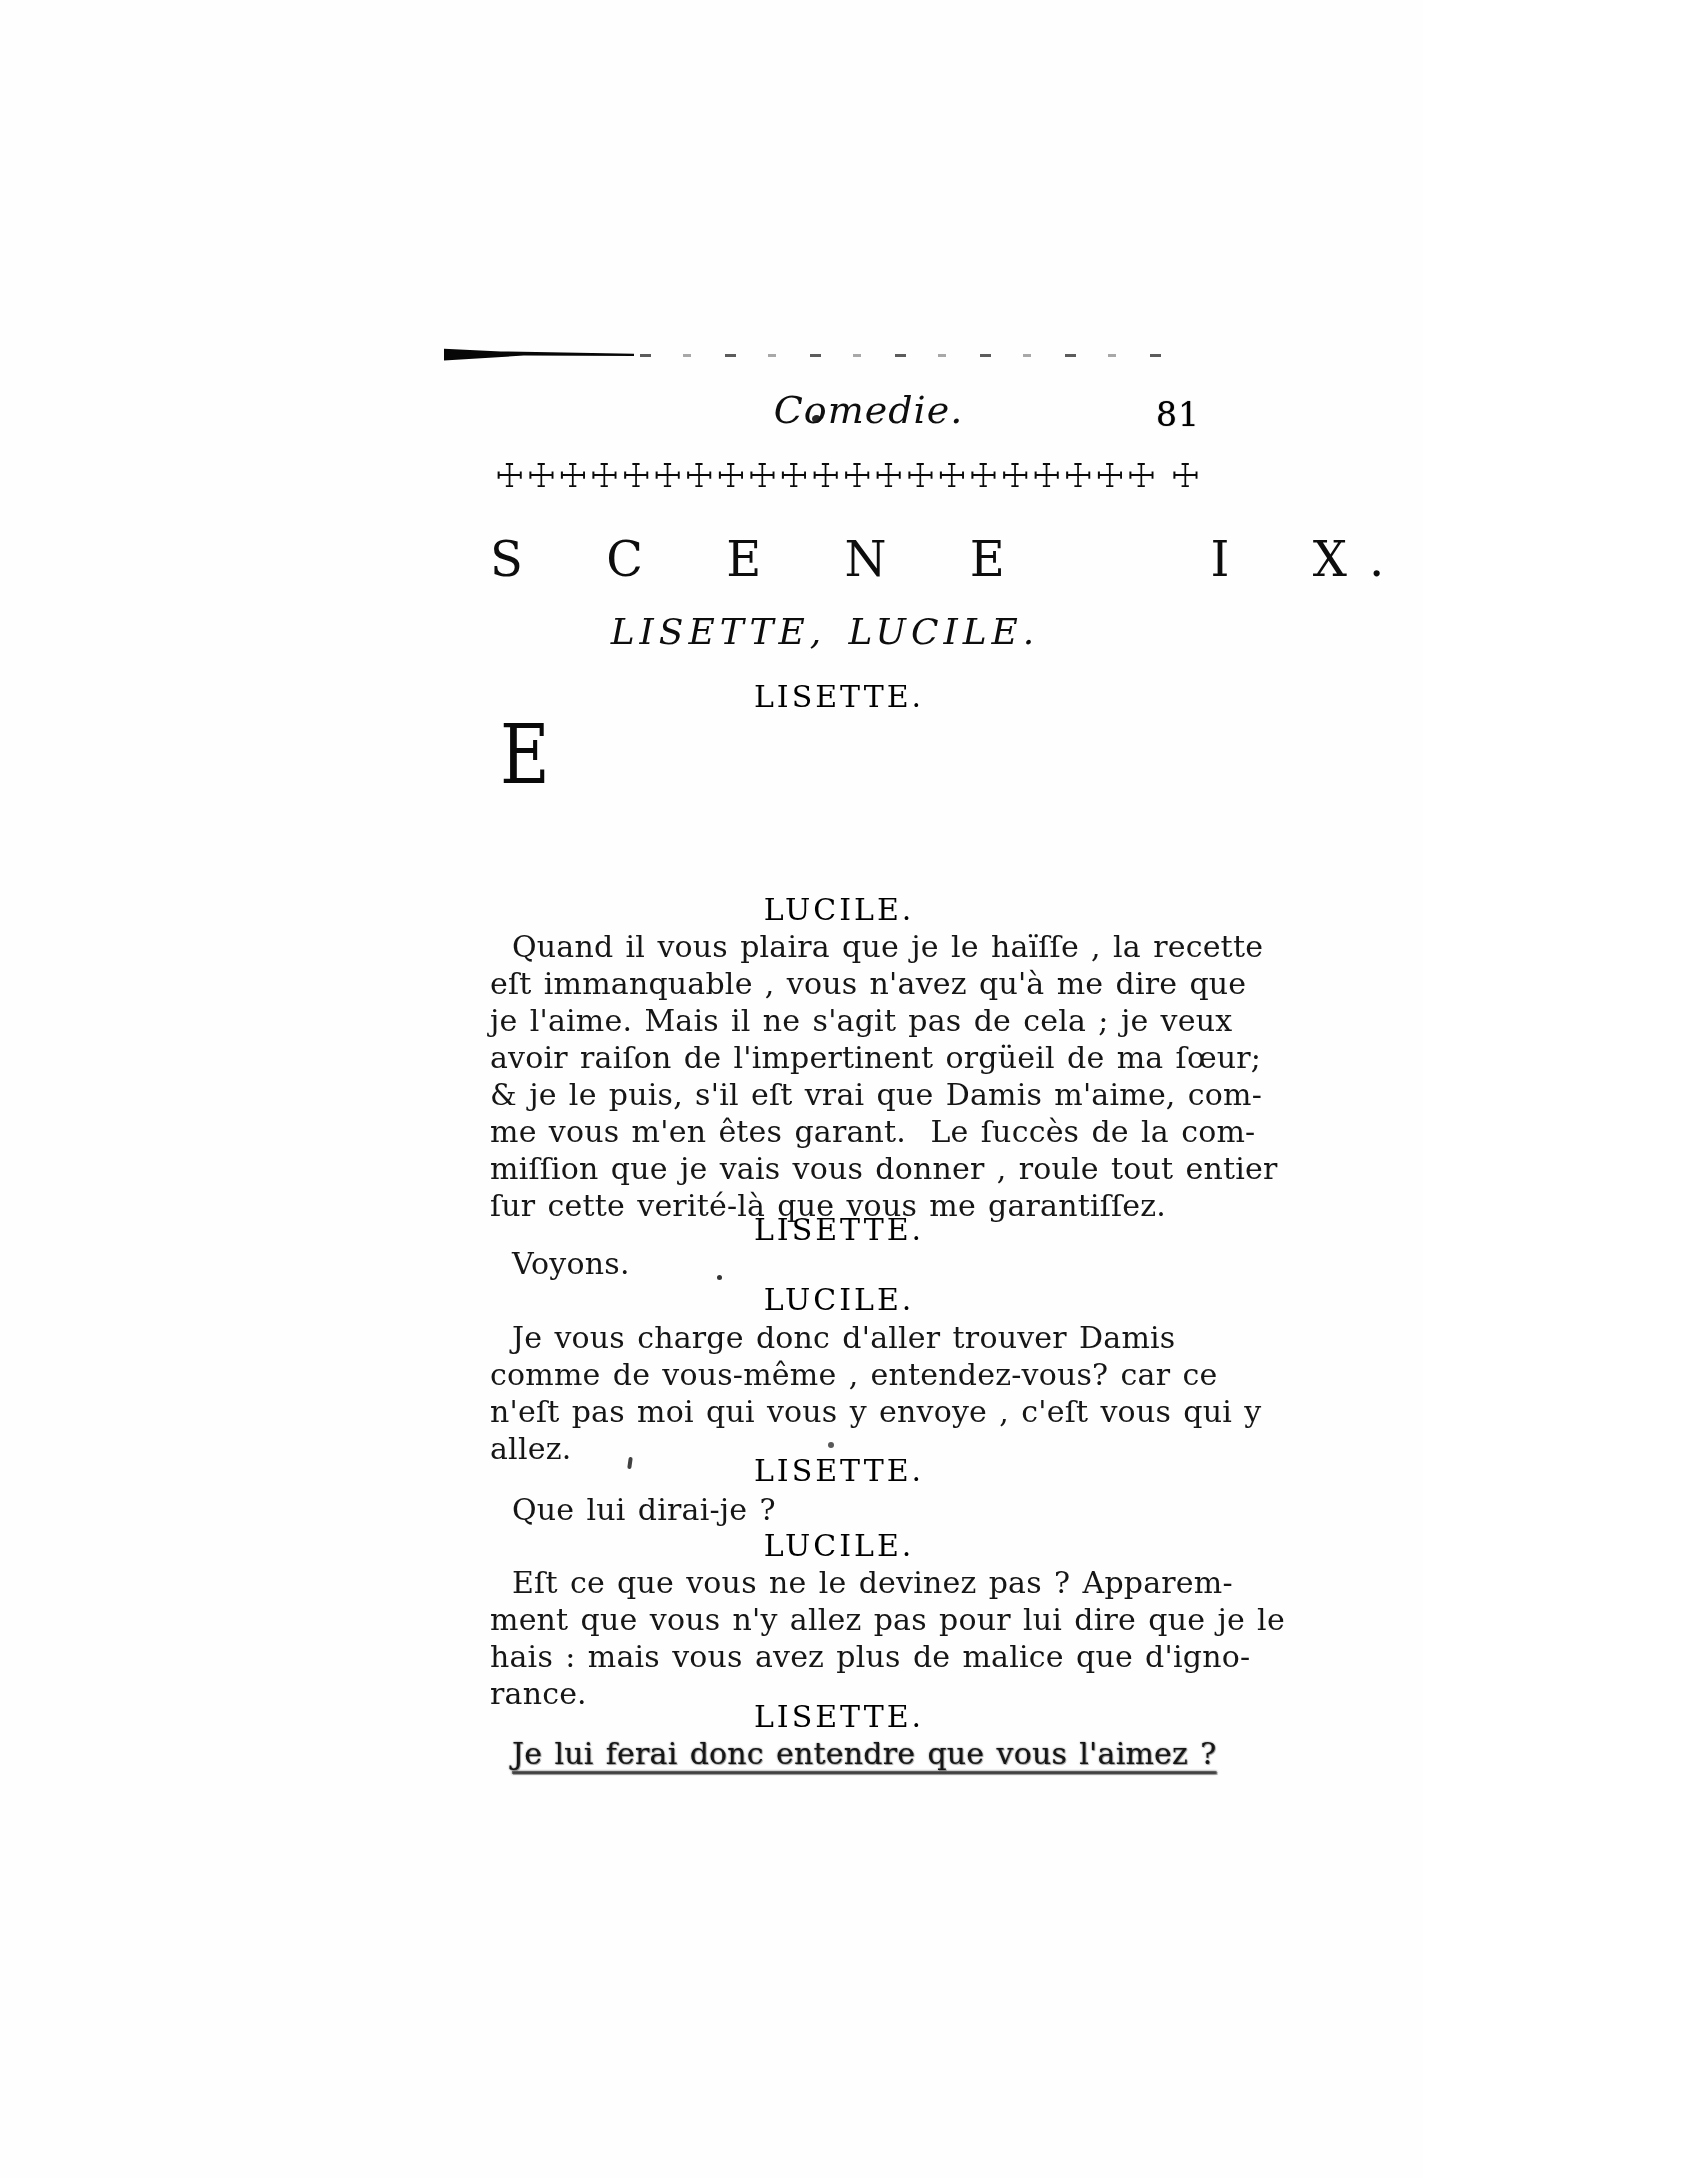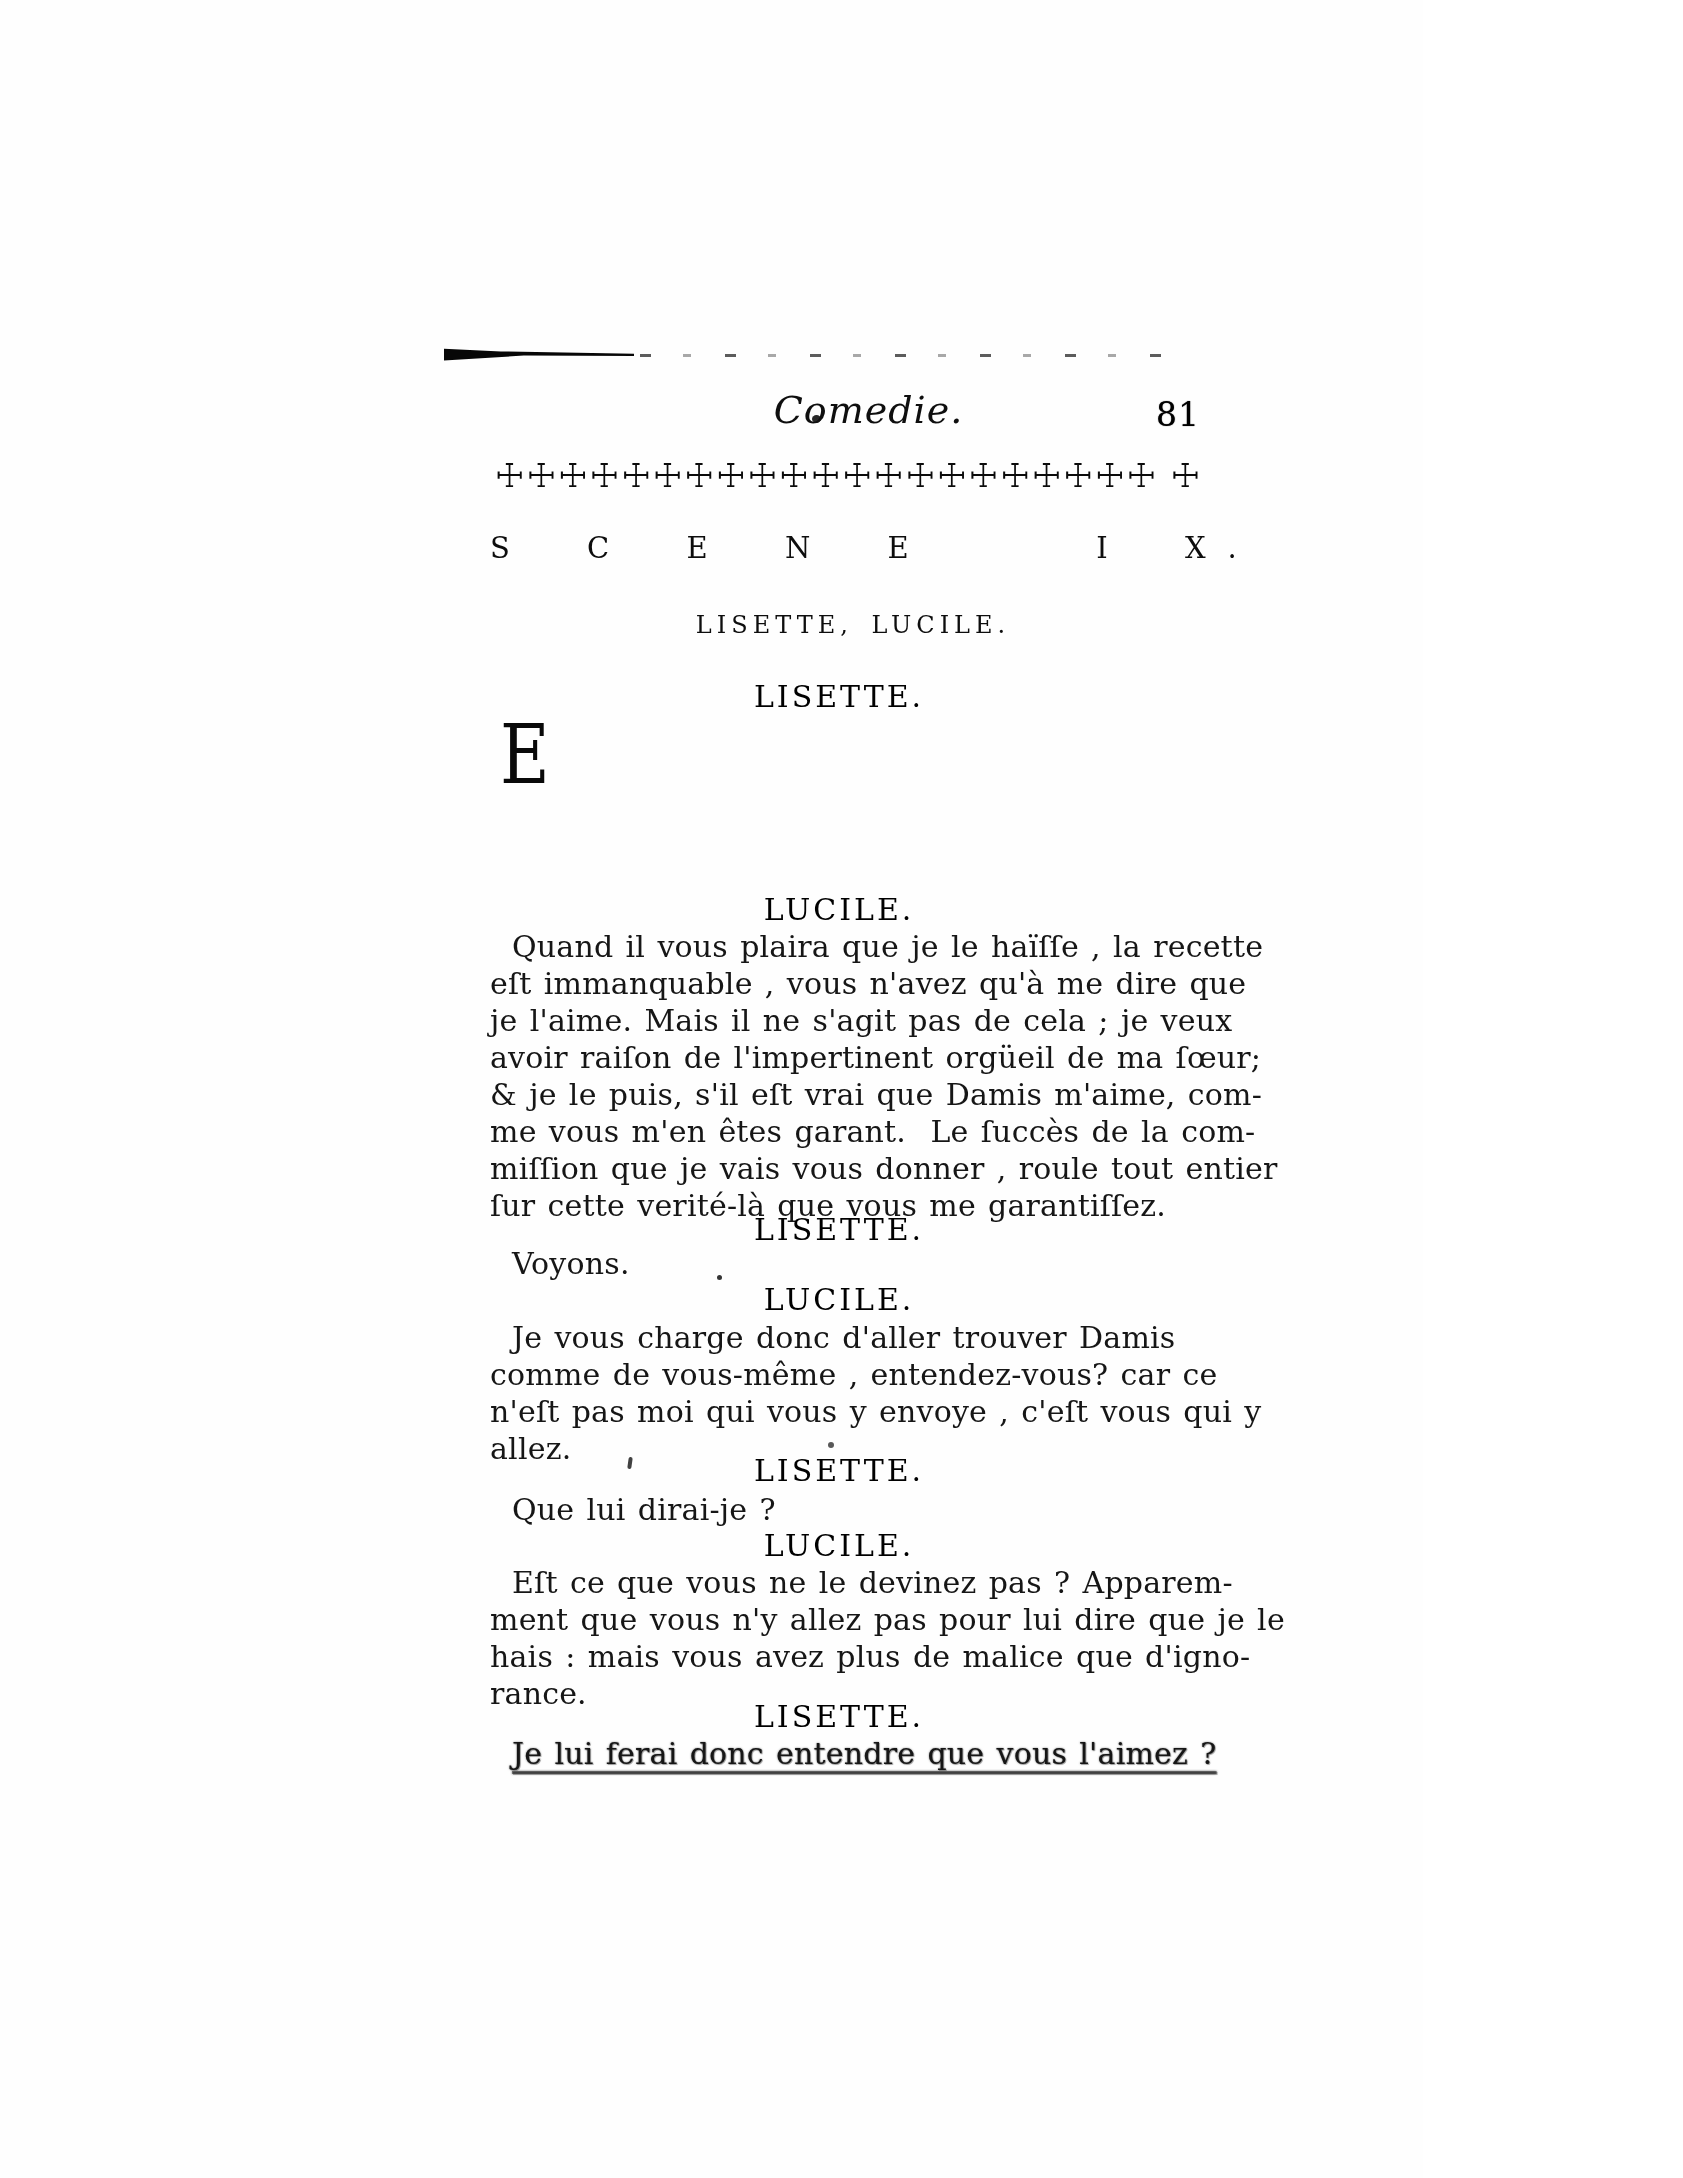--- a/index.html
+++ b/index.html
@@ -28,26 +28,26 @@
     position:absolute; top:395px; left:1156px; font-size:33px; font-weight:normal;
     letter-spacing:1px; color:#000000; text-shadow:0 0 1px rgba(0,0,0,.8);
   }
   .orn {
     position:absolute; top:456px; left:490px; width:757px; text-align:center;
     padding-right:40px; font-family:"DejaVu Sans", sans-serif; font-size:33px;
     letter-spacing:2px; color:#0b0b0b; white-space:pre;
   }
   .scene-title {
     position:absolute; top:531px; left:490px; width:757px; text-align:center;
-    padding-right:30px; font-size:29px; letter-spacing:22px; word-spacing:24px;
+    padding-right:30px; font-size:48px; letter-spacing:22px; word-spacing:24px;
     color:#0d0d0d; white-space:pre;
   }
   .chars {
-    position:absolute; top:611px; left:514px; width:757px; text-align:center;
-    padding-right:79px; font-size:24px; letter-spacing:5px; word-spacing:6px; color:#0d0d0d;
+    position:absolute; top:611px; left:486px; width:757px; text-align:center;
+    padding-right:79px; font-size:36px; letter-spacing:5px; word-spacing:6px; color:#0d0d0d;font-style:italic;
   }
   .speaker {
     position:absolute; left:490px; width:757px; text-align:center; padding-right:59px;
     font-size:30px; letter-spacing:3px; color:#000000;
   }
   .para {
     position:absolute; left:490px; width:762px; font-size:30px; line-height:37px;
     letter-spacing:0.2px; word-spacing:2.5px; color:#161616;
   }
   .para .ptext { white-space:pre; }

